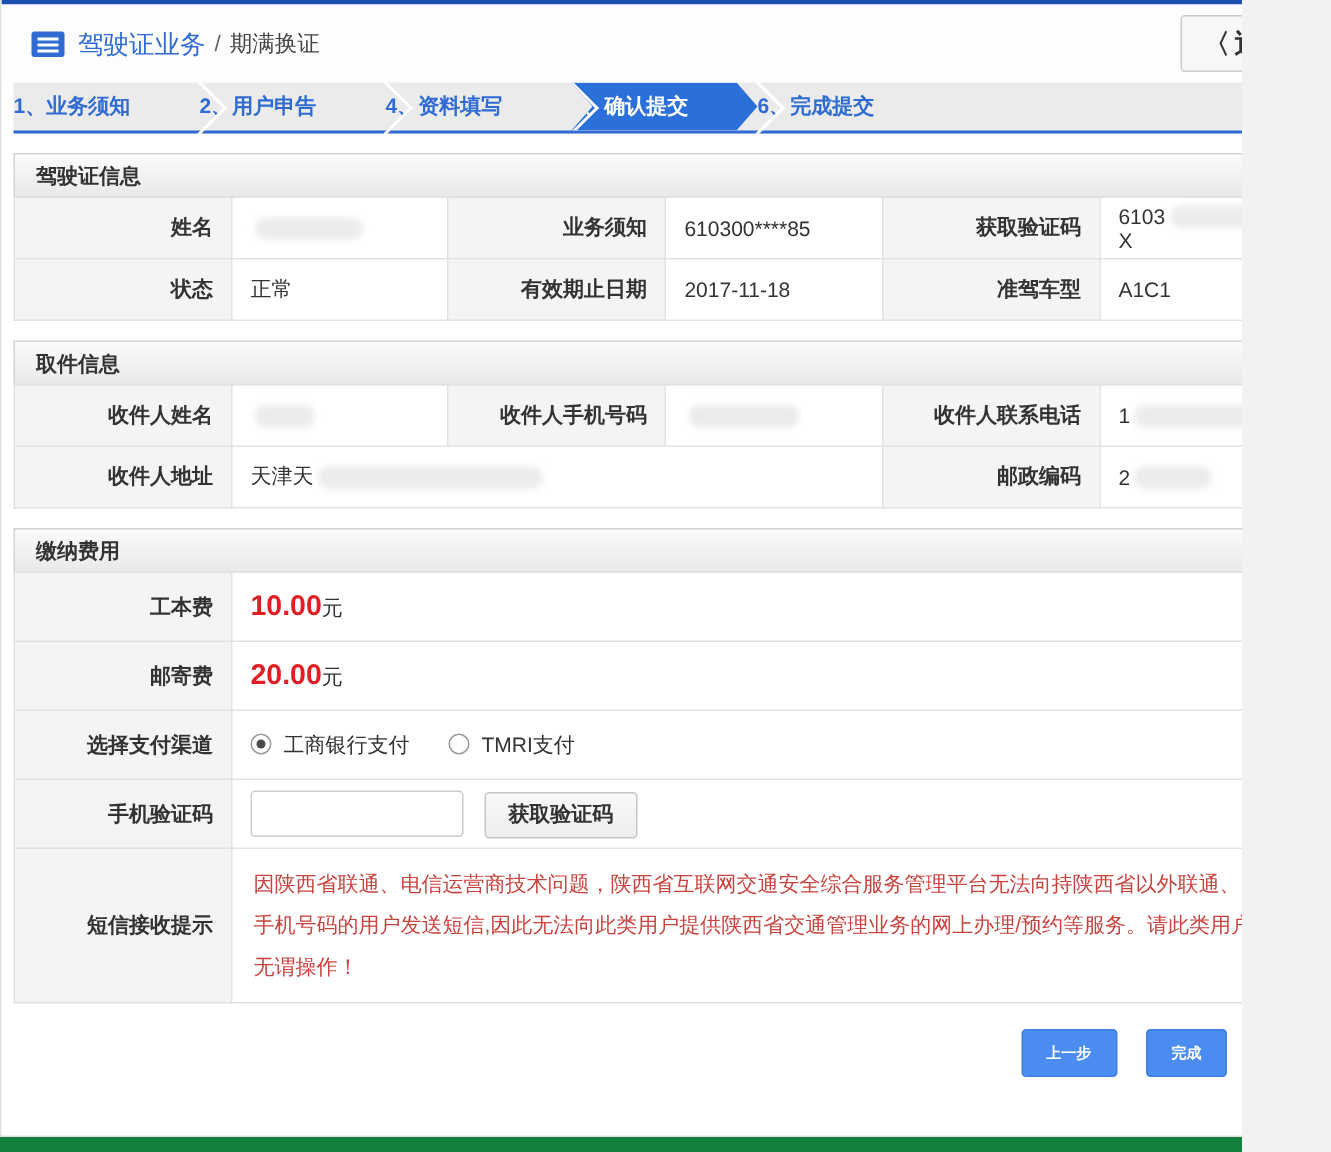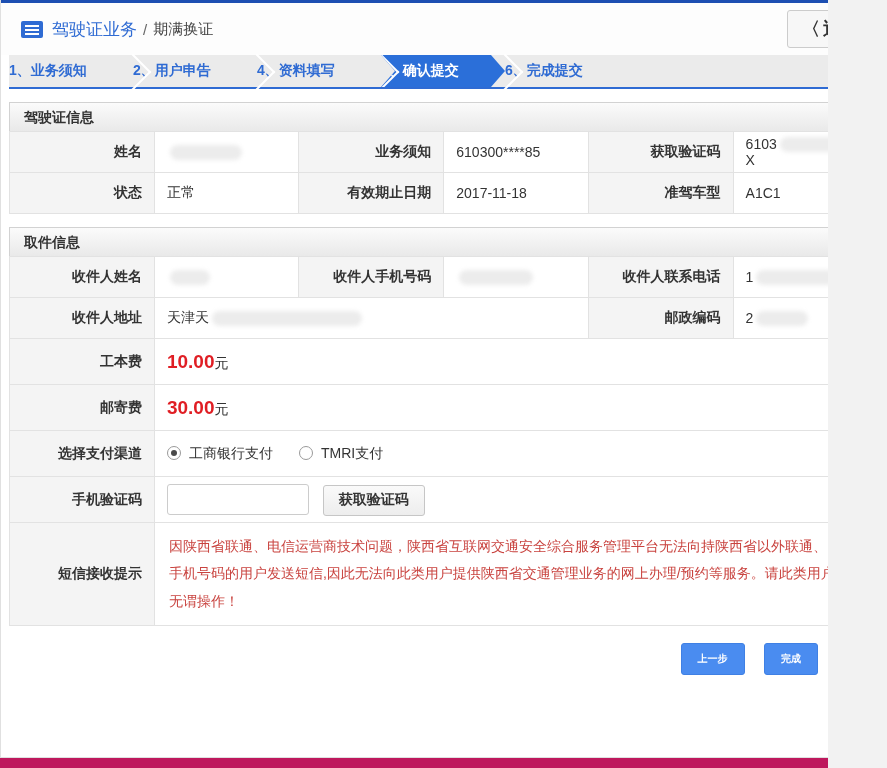--- a/index.html
+++ b/index.html
@@ -1,17 +1,17 @@
 <!DOCTYPE html>
 <html><head>
 <meta charset="utf-8">
 <style>
   * { margin:0; padding:0; box-sizing:border-box; }
   html,body { background:#f2f2f2; font-family:"Liberation Sans","DejaVu Sans",sans-serif; }
-  .page { width:828px; height:768px; background:#be185d; overflow:hidden; }
+  .page { width:828px; height:768px; background:#15803d; overflow:hidden; }
   .sheet { width:887px; height:758px; background:#fff; border:1px solid #e0e0e0; border-top:none; overflow:hidden; }
   .topline { height:3px; background:#1d4fb2; }
 
   
   .hdr { display:flex; align-items:center; height:52px; padding:0 12px 0 20px; background:#fdfdfd; }
   .hdr-left { display:flex; align-items:center; flex:1; }
   .list-ic { width:22px; height:17px; background:#2f6bd3; border-radius:2px; position:relative; margin-right:9px; }
   .list-ic::before { content:''; position:absolute; left:4px; right:4px; top:4px; height:2px; background:#fff;
         box-shadow:0 4px 0 #fff, 0 8px 0 #fff; }
   .crumb-main { color:#2f6bd3; font-size:17px; }
@@ -156,33 +156,34 @@
         </tr>
         <tr>
           <td class="lbl">收件人地址</td>
           <td class="val" colspan="3"><span>天津天</span><span class="redact" style="width:150px"></span></td>
           <td class="lbl">邮政编码</td>
           <td class="val"><span>2</span><span class="redact" style="width:52px"></span></td>
         </tr>
       </tbody>
         </table>
 
+      <div class="sec-hd">缴纳费用</div>
       <table class="grid fees">
         <colgroup>
             <col class="w-lbl">
             <col>
           </colgroup>
         <tbody>
             <tr>
           <td class="lbl">工本费</td>
           <td class="val"><span class="price">10.00</span><span class="yuan">元</span></td>
         </tr>
         <tr>
           <td class="lbl">邮寄费</td>
-          <td class="val"><span class="price">30.00</span><span class="yuan">元</span></td>
+          <td class="val"><span class="price">20.00</span><span class="yuan">元</span></td>
         </tr>
         <tr>
           <td class="lbl">选择支付渠道</td>
           <td class="val">
             <span class="radio sel"></span><span class="radio-lab">工商银行支付</span><span class="radio"></span><span class="radio-lab">TMRI支付</span>
           </td>
         </tr>
         <tr>
           <td class="lbl">手机验证码</td>
           <td class="val">

